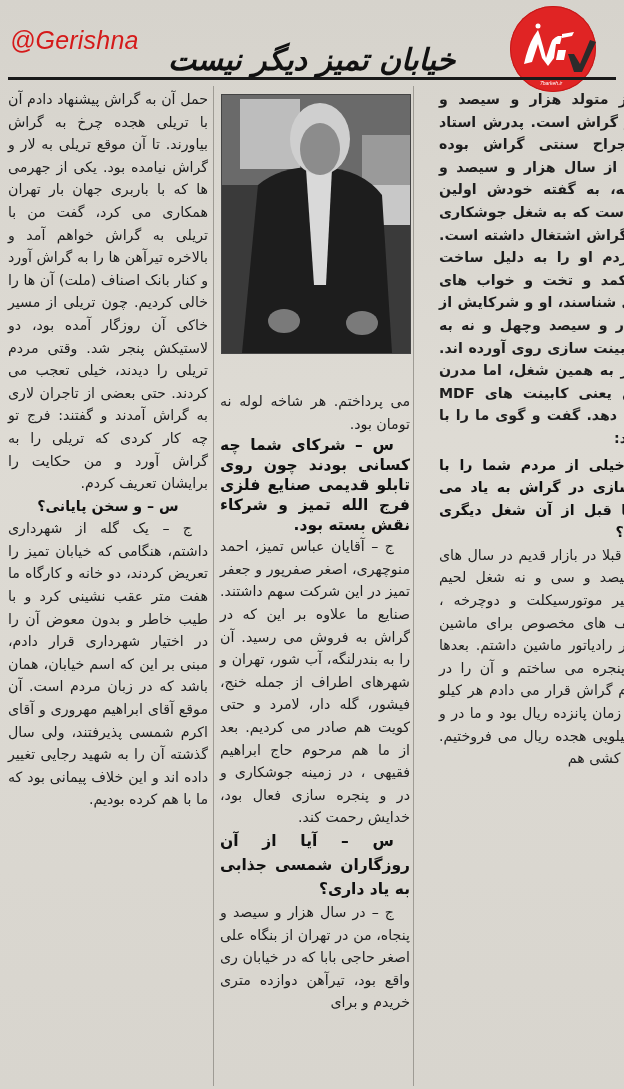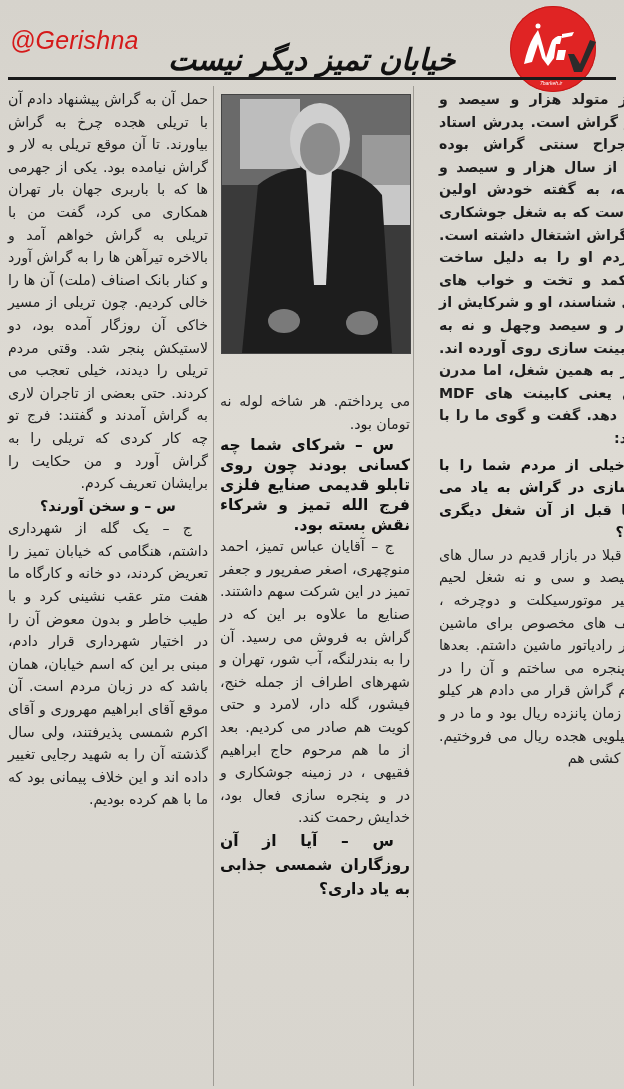--- a/index.html
+++ b/index.html
@@ -102,21 +102,22 @@
       <ellipse cx="62" cy="226" rx="16" ry="12" fill="#7a7a7a"></ellipse>
       <ellipse cx="140" cy="228" rx="16" ry="12" fill="#7a7a7a"></ellipse>
     </svg>
   </div>
 
   <div class="col col-mid" style="top:358px;">
     <p>می پرداختم. هر شاخه لوله نه تومان بود.</p>
     <p class="q" style="font-size:15.5px;line-height:20px;">س – شرکای شما چه کسانی بودند چون روی تابلو قدیمی صنایع فلزی فرج الله تمیز و شرکاء نقش بسته بود.</p>
     <p class="a">ج – آقایان عباس تمیز، احمد منوچهری، اصغر صفرپور و جعفر تمیز در این شرکت سهم داشتند. صنایع ما علاوه بر این که در گراش به فروش می رسید. آن را به بندرلنگه، آب شور، تهران و شهرهای اطراف از جمله خنج، فیشور، گله دار، لامرد و حتی کویت هم صادر می کردیم. بعد از ما هم مرحوم حاج ابراهیم فقیهی ، در زمینه جوشکاری و در و پنجره سازی فعال بود، خدایش رحمت کند.</p>
     <p class="q" style="font-size:15.5px;line-height:24px;">س – آیا از آن روزگاران شمسی جذابی به یاد داری؟</p>
+    <p class="a">ج – در سال هزار و سیصد و پنجاه، من در تهران از بنگاه علی اصغر حاجی بابا که در خیابان ری واقع بود، تیرآهن دوازده متری خریدم و برای</p>
   </div>
 
   <div class="col col-left">
     <p>حمل آن به گراش پیشنهاد دادم آن با تریلی هجده چرخ به گراش بیاورند. تا آن موقع تریلی به لار و گراش نیامده بود. یکی از جهرمی ها که با باربری جهان بار تهران همکاری می کرد، گفت من با تریلی به گراش خواهم آمد و بالاخره تیرآهن ها را به گراش آورد و کنار بانک اصناف (ملت) آن ها را خالی کردیم. چون تریلی از مسیر خاکی آن روزگار آمده بود، دو لاستیکش پنجر شد. وقتی مردم تریلی را دیدند، خیلی تعجب می کردند. حتی بعضی از تاجران لاری به گراش آمدند و گفتند: فرج تو چه کار کردی که تریلی را به گراش آورد و من حکایت را برایشان تعریف کردم.</p>
-    <p class="q" style="text-align:center;text-align-last:center;text-indent:0;">س – و سخن آورند؟</p>
+    <p class="q" style="text-align:center;text-align-last:center;text-indent:0;">س – و سخن پایانی؟</p>
     <p class="a">ج – یک گله از شهرداری داشتم، هنگامی که خیابان تمیز را تعریض کردند، دو خانه و کارگاه ما هفت متر عقب نشینی کرد و با طیب خاطر و بدون معوض آن را در اختیار شهرداری قرار دادم، مبنی بر این که اسم خیابان، همان باشد که در زبان مردم است. آن موقع آقای ابراهیم مهروری و آقای اکرم شمسی پذیرفتند، ولی سال گذشته آن را به شهید رجایی تغییر داده اند و این خلاف پیمانی بود که ما با هم کرده بودیم.</p>
   </div>
 
 </div>
 
 </body></html>

